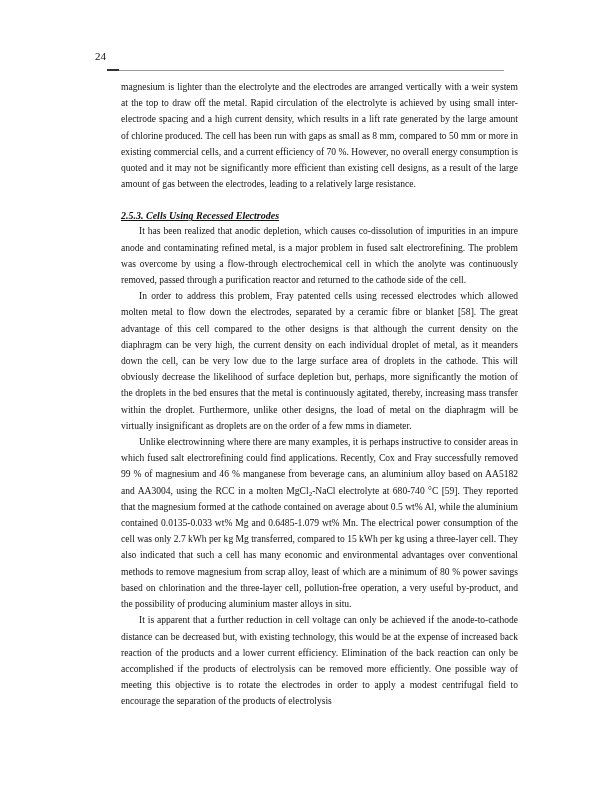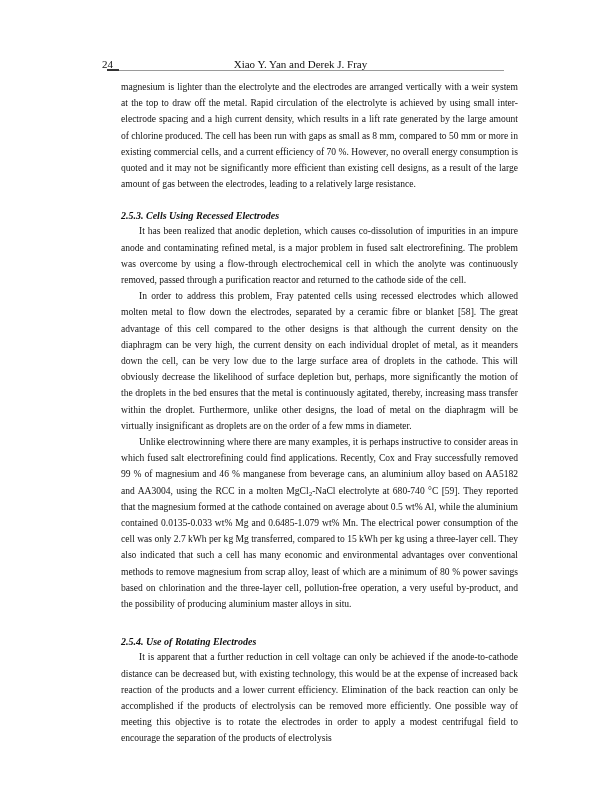--- a/index.html
+++ b/index.html
@@ -1,42 +1,40 @@
 <!DOCTYPE html>
 <html><head>
 <meta charset="utf-8">
 <style>
   html, body { margin: 0; padding: 0; background: #ffffff; }
   body { width: 612px; height: 792px; position: relative; overflow: hidden;
          font-family: "Liberation Serif", "DejaVu Serif", serif; color: #111; }
-  .header { position: absolute; left: 102px; top: 50px; width: 397px; height: 20px; margin-top: 8px; }
+  .header { position: absolute; left: 95px; top: 50px; width: 397px; height: 20px; }
   .page-num { position: absolute; left: 0; top: 0; font-size: 11px; }
   .running-title { position: absolute; left: 0; right: 0; top: 0; text-align: center; font-size: 11px; }
   .rule { position: absolute; left: 107px; top: 70px; width: 397px; height: 1px; background: #9a9a9a; }
   .rule-mark { position: absolute; left: 107px; top: 69px; width: 12px; height: 2px; background: #333; }
   .content { position: absolute; left: 121px; top: 79px; width: 397px; font-size: 9.55px; line-height: 16.2px; }
   p { margin: 0; text-align: justify; }
   p.indent { text-indent: 18px; }
-  .section-heading { font-weight: bold; font-style: italic; font-size: 10px; margin-top: 16px; line-height: 15px; }
+  .section-heading { font-weight: bold; font-style: italic; font-size: 10px; margin-top: 16px; line-height: 15px; text-decoration: underline; }
   .italic { }
   sub { font-size: 7px; vertical-align: -2px; line-height: 0; }
 </style>
 </head>
 <body>
 
 <div class="header">
   <span class="page-num">24</span>
-  <div class="running-title">Xiao Y. Yan and Derek J. Fray</div>
 </div>
 <div class="rule"></div>
 <div class="rule-mark"></div>
 
 <div class="content">
   <p>magnesium is lighter than the electrolyte and the electrodes are arranged vertically with a weir system at the top to draw off the metal. Rapid circulation of the electrolyte is achieved by using small inter-electrode spacing and a high current density, which results in a lift rate generated by the large amount of chlorine produced. The cell has been run with gaps as small as 8 mm, compared to 50 mm or more in existing commercial cells, and a current efficiency of 70 %. However, no overall energy consumption is quoted and it may not be significantly more efficient than existing cell designs, as a result of the large amount of gas between the electrodes, leading to a relatively large resistance.</p>
 
   <div class="section-heading">2.5.3. Cells Using Recessed Electrodes</div>
   <p class="indent">It has been realized that anodic depletion, which causes co-dissolution of impurities in an impure anode and contaminating refined metal, is a major problem in fused salt electrorefining. The problem was overcome by using a flow-through electrochemical cell in which the anolyte was continuously removed, passed through a purification reactor and returned to the cathode side of the cell.</p>
   <p class="indent">In order to address this problem, Fray patented cells using recessed electrodes which allowed molten metal to flow down the electrodes, separated by a ceramic fibre or blanket [58]. The great advantage of this cell compared to the other designs is that although the current density on the diaphragm can be very high, the current density on each individual droplet of metal, as it meanders down the cell, can be very low due to the large surface area of droplets in the cathode. This will obviously decrease the likelihood of surface depletion but, perhaps, more significantly the motion of the droplets in the bed ensures that the metal is continuously agitated, thereby, increasing mass transfer within the droplet. Furthermore, unlike other designs, the load of metal on the diaphragm will be virtually insignificant as droplets are on the order of a few mms in diameter.</p>
   <p class="indent"><span>Unlike electrowinning where there are many examples, it is perhaps instructive to consider areas in which fused salt electrorefining could find applications. Recently, Cox and Fray successfully removed 99 % of magnesium and 46 % manganese from beverage cans, an aluminium alloy based on AA5182 and AA3004, using the RCC in a molten MgCl</span><sub>2</sub><span>-NaCl electrolyte at 680-740 °C [59]. They reported that the magnesium formed at the cathode contained on average about 0.5 wt% Al, while the aluminium contained 0.0135-0.033 wt% Mg and 0.6485-1.079 wt% Mn. The electrical power consumption of the cell was only 2.7 kWh per kg Mg transferred, compared to 15 kWh per kg using a three-layer cell. They also indicated that such a cell has many economic and environmental advantages over conventional methods to remove magnesium from scrap alloy, least of which are a minimum of 80 % power savings based on chlorination and the three-layer cell, pollution-free operation, a very useful by-product, and the possibility of producing aluminium master alloys </span><span class="italic">in situ</span><span>.</span></p>
 
-  <div class="section-heading" style="margin-top:22px">2.5.4. Use of Rotating Electrodes</div>
   <p class="indent">It is apparent that a further reduction in cell voltage can only be achieved if the anode-to-cathode distance can be decreased but, with existing technology, this would be at the expense of increased back reaction of the products and a lower current efficiency. Elimination of the back reaction can only be accomplished if the products of electrolysis can be removed more efficiently. One possible way of meeting this objective is to rotate the electrodes in order to apply a modest centrifugal field to encourage the separation of the products of electrolysis</p>
 </div>
 
 </body></html>

